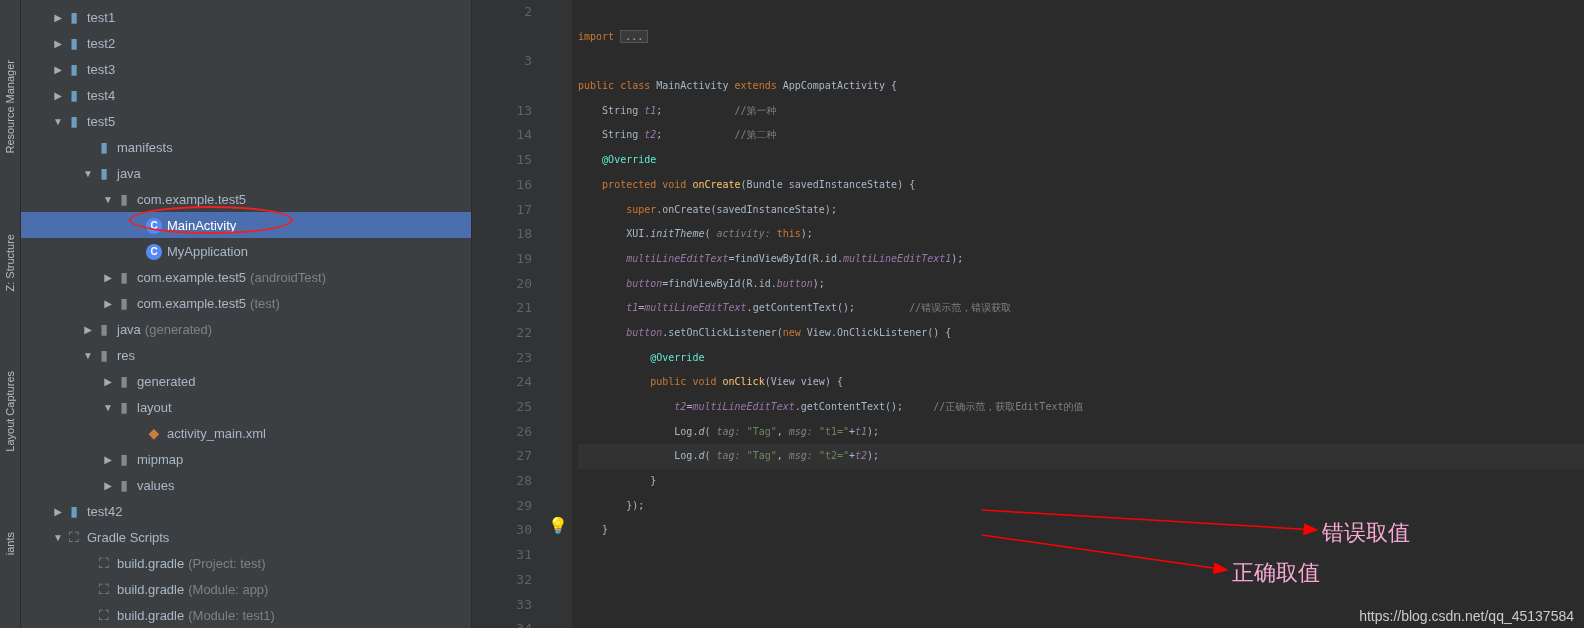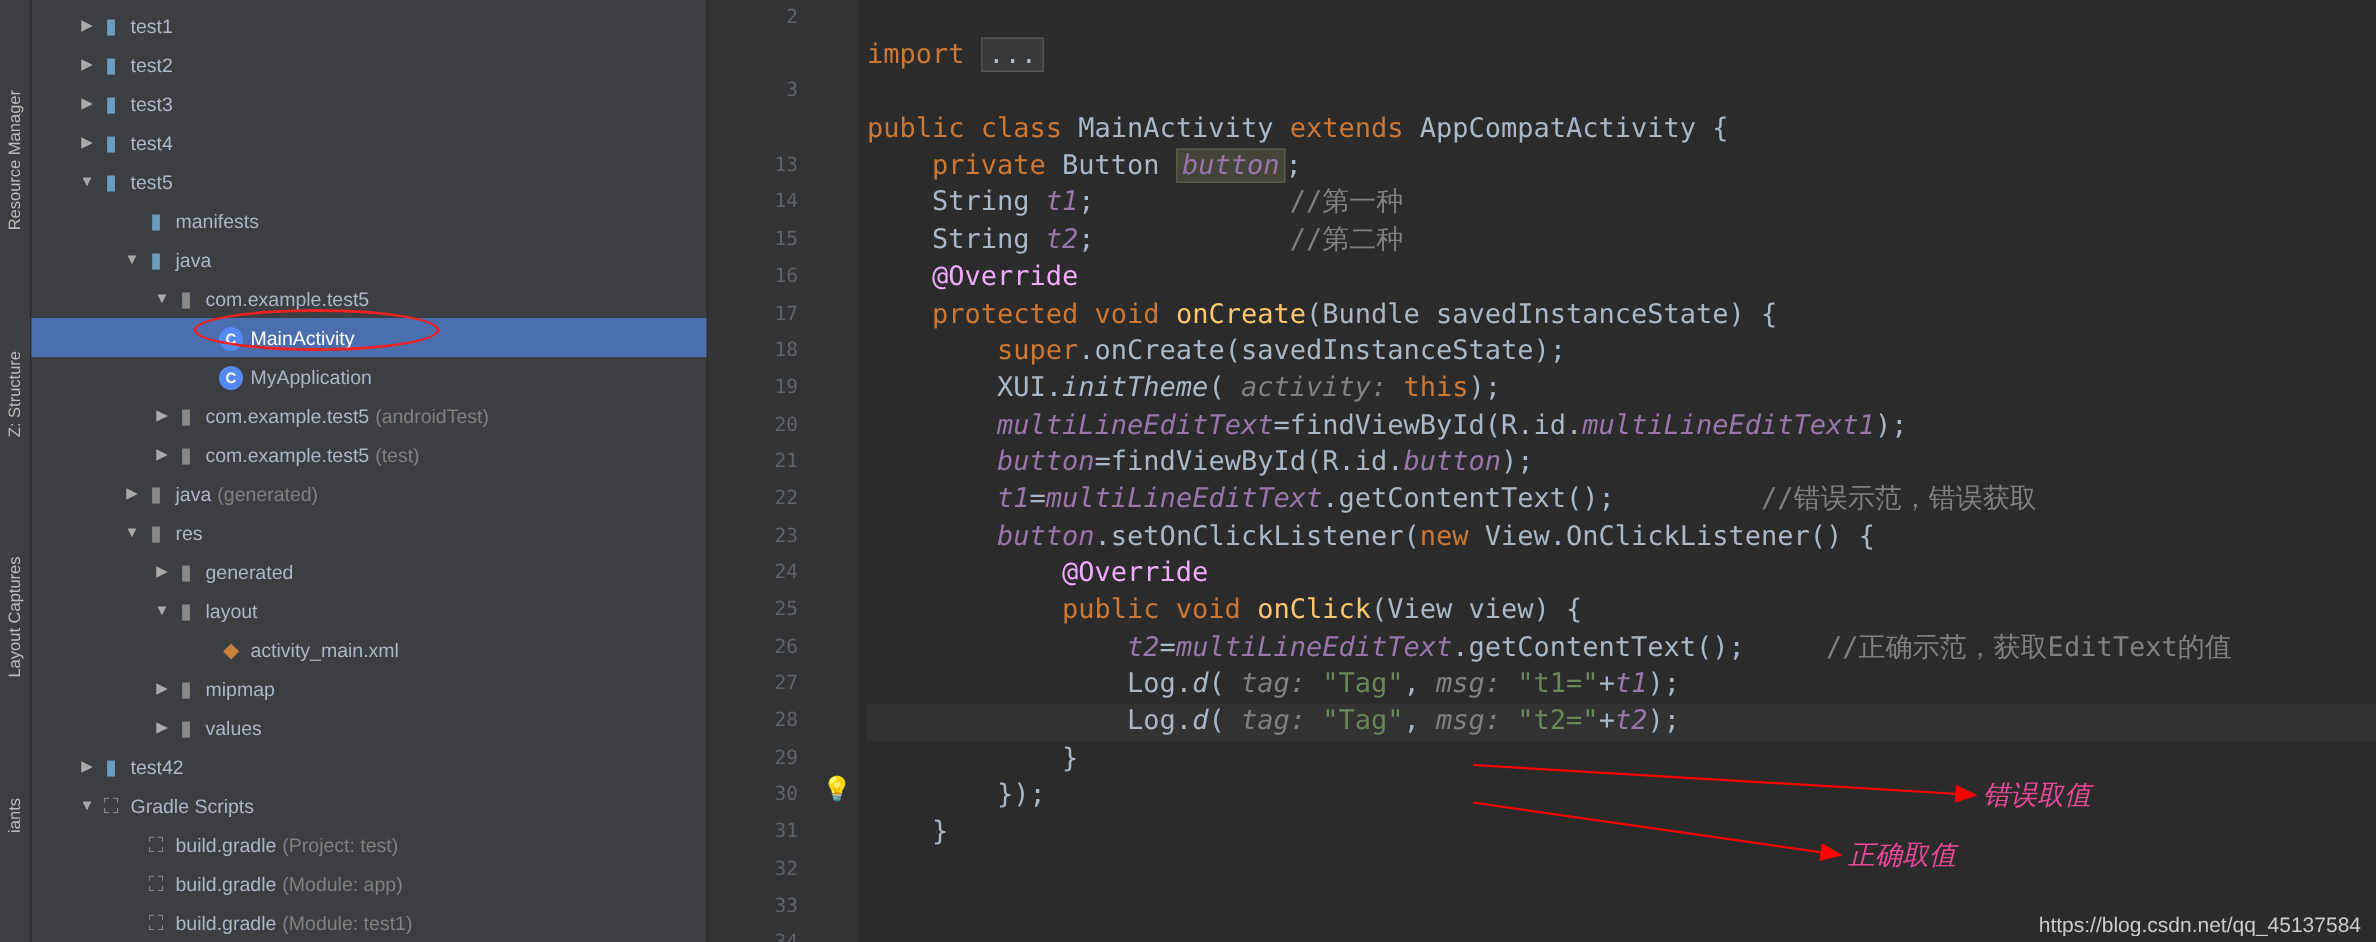--- a/index.html
+++ b/index.html
@@ -18,35 +18,35 @@
   .jfile{background:#548af7;color:#fff;border-radius:50%;width:16px;height:16px;display:inline-flex;justify-content:center;align-items:center;font-size:10px;font-weight:bold;}
   .xmlfile{color:#c97f3c;}
   .gradle{color:#888;}
   .node .lbl{white-space:nowrap;}
   .node .muted{color:#808080;margin-left:4px;}
   .circle-annot{position:absolute;border:2px solid #e22;border-radius:50%;pointer-events:none;}
   .editor{flex:1;display:flex;position:relative;background:#2b2b2b;}
   .gutter{width:60px;background:#313335;text-align:right;padding-right:10px;color:#606366;font-family:Consolas,monospace;font-size:13px;line-height:24.7px;}
   .gutter .ln{height:24.7px;position:relative;}
   .foldcol{width:30px;background:#313335;position:relative;}
-  .code{flex:1;font-family:Consolas,monospace;font-size:18px;line-height:24.7px;padding-left:6px;position:relative;}
+  .code{flex:1;font-family:Consolas,monospace;font-size:10px;line-height:24.7px;padding-left:6px;position:relative;}
   .code .line{height:24.7px;white-space:pre;}
   .code .line.hl{background:#323232;}
   .kw{color:#cc7832;}
   .str{color:#6a8759;}
   .com{color:#808080;font-style:normal;}
-  .ann{color:#f0abfc;}
+  .ann{color:#5eead4;}
   .fn{color:#ffc66d;}
   .fld{color:#9876aa;font-style:italic;}
   .param{color:#808080;font-style:italic;}
   .box{background:#45443b;border:1px solid #5a5a47;padding:0 3px;}
   .boxg{background:#3a3a3a;border:1px solid #555;padding:0 4px;}
   .bulb{position:absolute;color:#ffcc00;font-size:16px;}
   .arrowsvg{position:absolute;pointer-events:none;top:0;left:0;}
-  .annlabel{position:absolute;color:#ec4899;font-size:18px;font-family:"Microsoft YaHei",Arial;font-style:italic;}
+  .annlabel{position:absolute;color:#f9a8d4;font-size:22px;font-family:"Microsoft YaHei",Arial;}
   .watermark{position:absolute;right:10px;bottom:4px;color:#ddd;font-size:14px;font-family:Arial;opacity:.9;margin-left:38px;}
 </style>
 </head>
 <body>
 
 <div class="root">
   <div class="vtabs">
     <div class="vtab">Resource Manager</div>
     <div class="vtab">Z: Structure</div>
     <div class="vtab">Layout Captures</div>
@@ -215,21 +215,20 @@
         <div class="ln">34</div>
       </div>
     <div class="foldcol">
       <span class="bulb" style="left:6px;top:516px;">💡</span>
     </div>
     <div class="code" id="code">
         <div class="line">&nbsp;</div>
         <div class="line"><span class="kw">import</span> <span class="boxg">...</span></div>
         <div class="line">&nbsp;</div>
         <div class="line"><span class="kw">public class</span> MainActivity <span class="kw">extends</span> AppCompatActivity {</div>
-        <div class="line">    <span class="kw">private</span> Button <span class="box fld">button</span>;</div>
         <div class="line">    String <span class="fld">t1</span>;            <span class="com">//第一种</span></div>
         <div class="line">    String <span class="fld">t2</span>;            <span class="com">//第二种</span></div>
         <div class="line">    <span class="ann">@Override</span></div>
         <div class="line">    <span class="kw">protected void</span> <span class="fn">onCreate</span>(Bundle savedInstanceState) {</div>
         <div class="line">        <span class="kw">super</span>.onCreate(savedInstanceState);</div>
         <div class="line">        XUI.<span style="font-style:italic">initTheme</span>( <span class="param">activity:</span> <span class="kw">this</span>);</div>
         <div class="line">        <span class="fld">multiLineEditText</span>=findViewById(R.id.<span class="fld">multiLineEditText1</span>);</div>
         <div class="line">        <span class="fld">button</span>=findViewById(R.id.<span class="fld">button</span>);</div>
         <div class="line">        <span class="fld">t1</span>=<span class="fld">multiLineEditText</span>.getContentText();         <span class="com">//错误示范，错误获取</span></div>
         <div class="line">        <span class="fld">button</span>.setOnClickListener(<span class="kw">new</span> View.OnClickListener() {</div>

